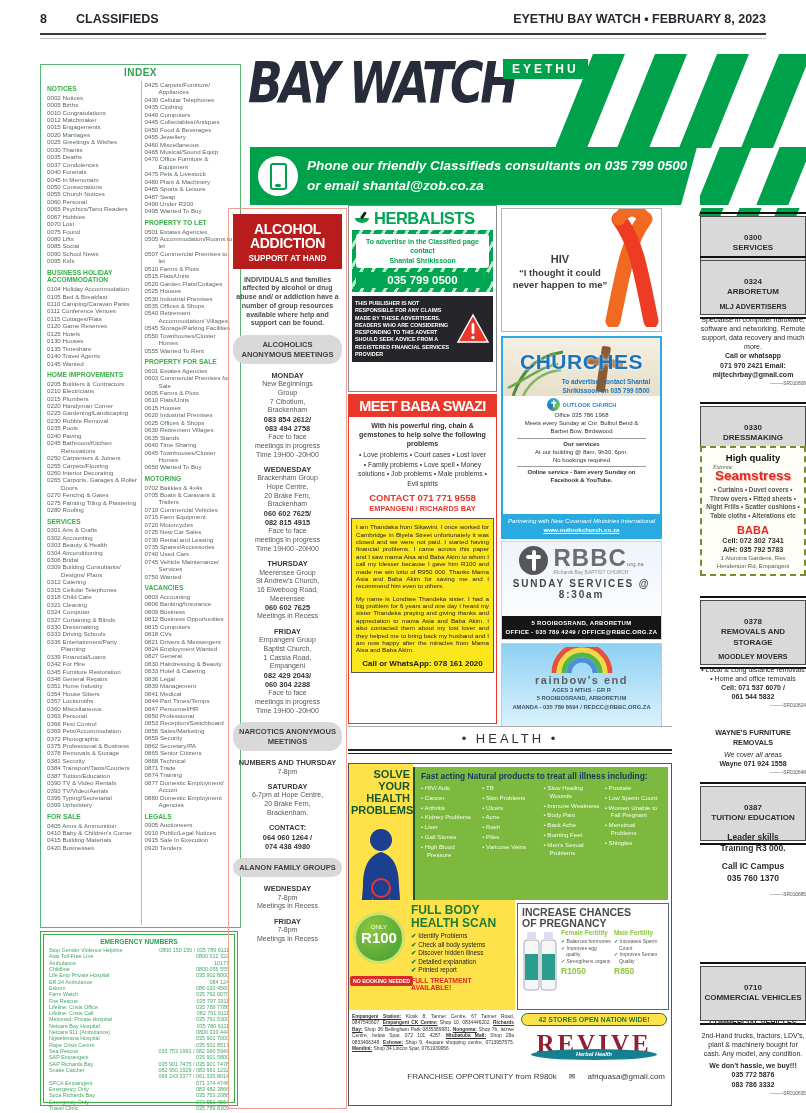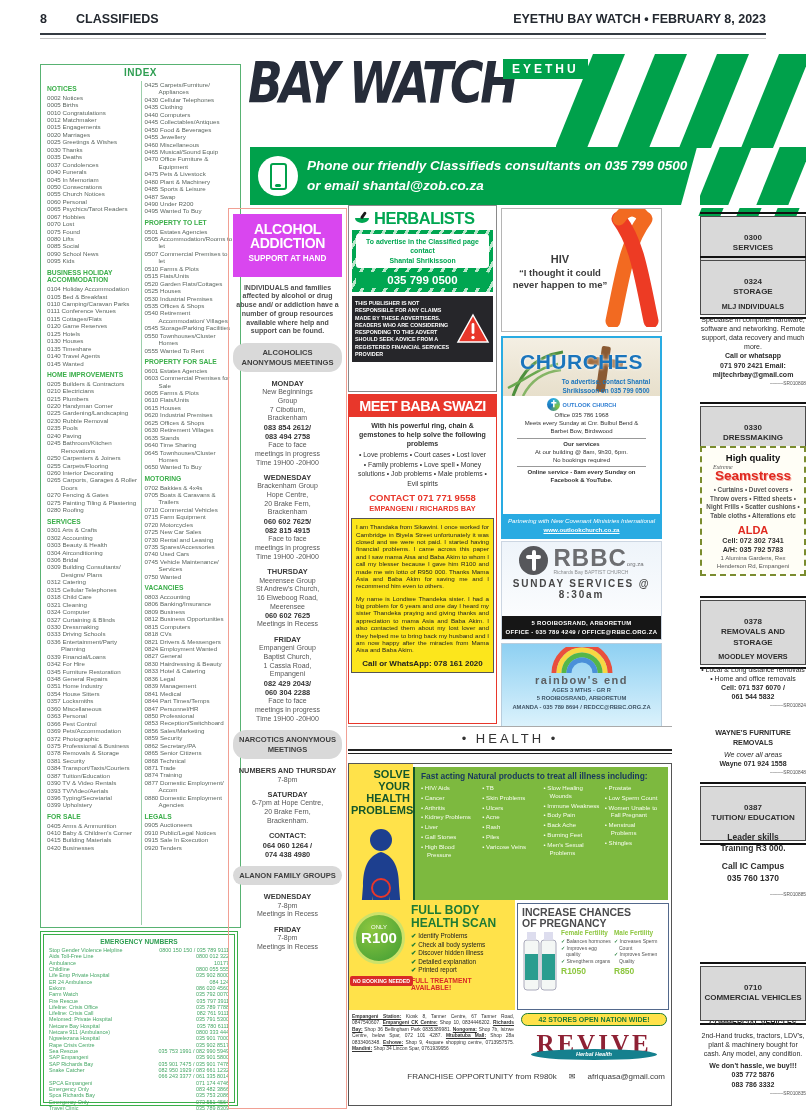--- a/index.html
+++ b/index.html
@@ -38,21 +38,21 @@
   .idx-h{color:#3aae49;font-weight:bold;font-size:6.7px;margin:4px 0 1px;line-height:1.15}
   .idx-it{padding-left:14px;text-indent:-14px}
   
   #emg{left:40px;top:931px;width:198px;height:175px;border:1px solid #3aae49;outline:1px solid #3aae49;
        outline-offset:-4px;box-sizing:border-box;padding:4px 8px 0}
   .emg-title{text-align:center;color:#2f9e52;font-weight:bold;font-size:6.6px;margin:2px 0 2px}
   .emg-row{display:flex;justify-content:space-between;font-size:5.4px;line-height:1.17;color:#45a765}
   
   #alc{left:228px;top:208px;width:119px;height:901px;border:1px solid #f1a094;padding:5px 4px;
        box-sizing:border-box;text-align:center;color:#555}
-  .alc-black{background:#d946ef;color:#fff;padding:8px 2px 14px}
+  .alc-black{background:#b91c1c;color:#fff;padding:8px 2px 6px}
   .alc-t1{font-weight:bold;font-size:14px;line-height:1.02;letter-spacing:-.3px}
   .alc-sub{font-weight:bold;font-size:8.2px;margin-top:3px}
   .alc-intro{font-size:7px;font-weight:bold;margin:7px 0;line-height:1.25;color:#4e4e4e}
   .graybox{background:#d9d9d9;border-radius:13px;font-weight:bold;font-size:7.6px;color:#3f3f3f;
            padding:5px 4px;margin:7px 0;line-height:1.25}
   .dayblk{margin:6px 0;font-size:7px;line-height:1.24;color:#565656}
   .day-t{font-weight:bold;font-size:7.4px;color:#3a3a3a}
   .ln-b{font-weight:bold;color:#333;font-size:7.4px}
   
   #herb{left:348px;top:205px;width:149px;height:187px;border:1px solid #8a8a8a;box-sizing:border-box;background:#fff}
@@ -842,39 +842,39 @@
       <span>FRANCHISE OPPORTUNITY from R980k</span>
       <span>✉</span>
       <span>afriquasa@gmail.com</span>
     </div>
   </div>
 
   <div class="abs railh" style="top:212px">
     <div class="railh-in"><span>0300</span><br><span>SERVICES</span></div>
     </div>
   <div class="abs railh" style="top:256px">
-    <div class="railh-in"><span>0324</span><br><span>STORAGE</span></div>
+    <div class="railh-in"><span>0324</span><br><span>ARBORETUM</span></div>
     </div>
   <div class="abs railad" style="top:302px">
-    <div class="hd">MLJ INDIVIDUALS</div>
+    <div class="hd">MLJ ADVERTISERS</div>
     <div class="bd">Specialise in computer hardware, software and networking. Remote support, data recovery and much more.</div>
     <div class="b">Call or whatsapp</div>
     <div class="b">071 970 2421 Email:</div>
     <div class="b">mljtechrbay@gmail.com</div>
     <div class="ref">SR010808</div>
   </div>
   <div class="abs railh" style="top:402px">
     <div class="railh-in"><span>0330</span><br><span>DRESSMAKING</span></div>
     </div>
   <div class="abs" id="seam">
     <div class="seam-q">High quality</div>
     <div class="seam-script">Extreme</div>
     <div class="seam-n">Seamstress</div>
     <div class="seam-i">• Curtains • Duvet covers • Throw overs • Fitted sheets • Night Frills • Scatter cushions • Table cloths • Alterations etc</div>
-    <div class="seam-alda">ALDA</div>
+    <div class="seam-alda">BABA</div>
     <div class="seam-c">Cell: 072 302 7341</div>
     <div class="seam-c">A/H: 035 792 5783</div>
     <div class="seam-ad">1 Alumina Gardens, Rex Henderson Rd, Empangeni</div>
   </div>
   <div class="abs railh" style="top:596px">
     <div class="railh-in"><span>0378</span><br><span>REMOVALS AND STORAGE</span></div>
     </div>
   <div class="abs railad" style="top:652px">
     <div class="hd">MOODLEY MOVERS</div>
     <div class="bd">• Local &amp; Long distance removals</div>

